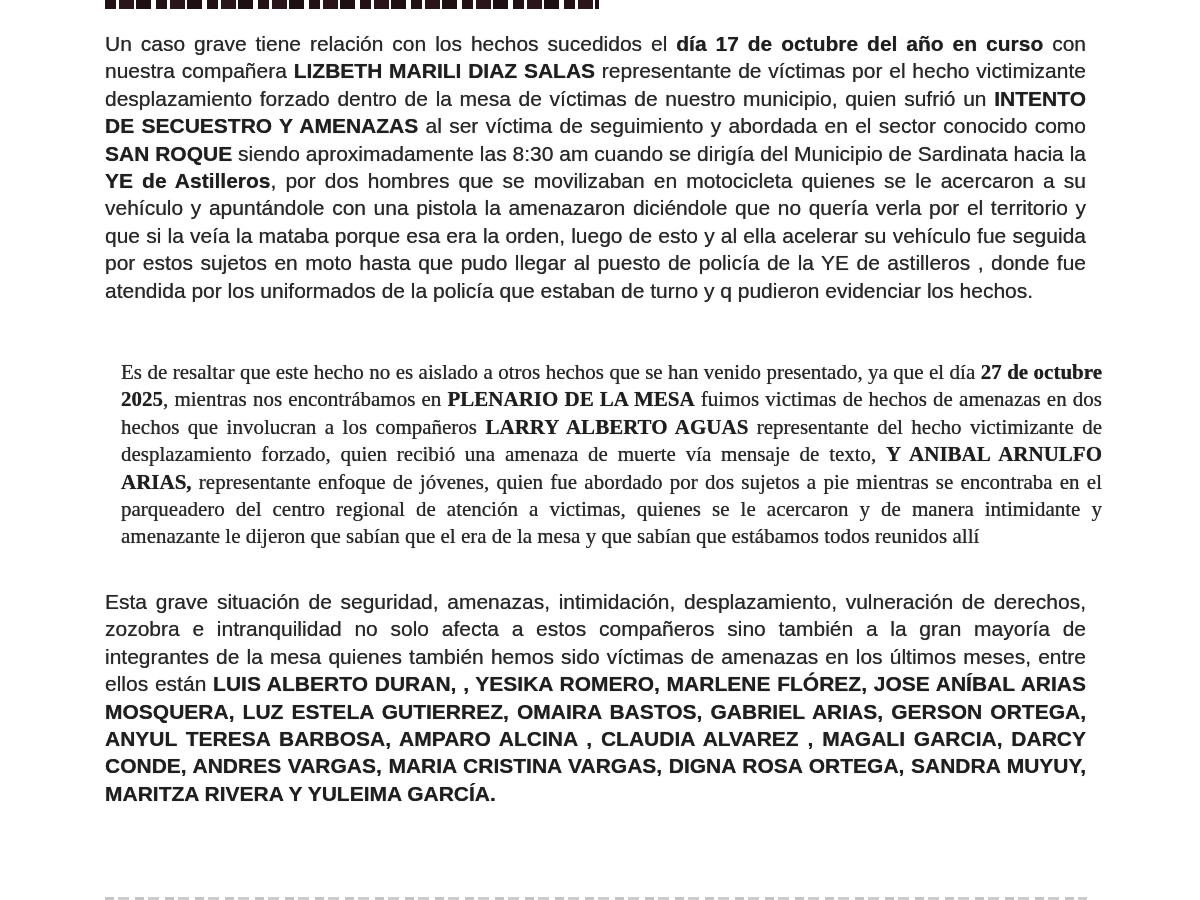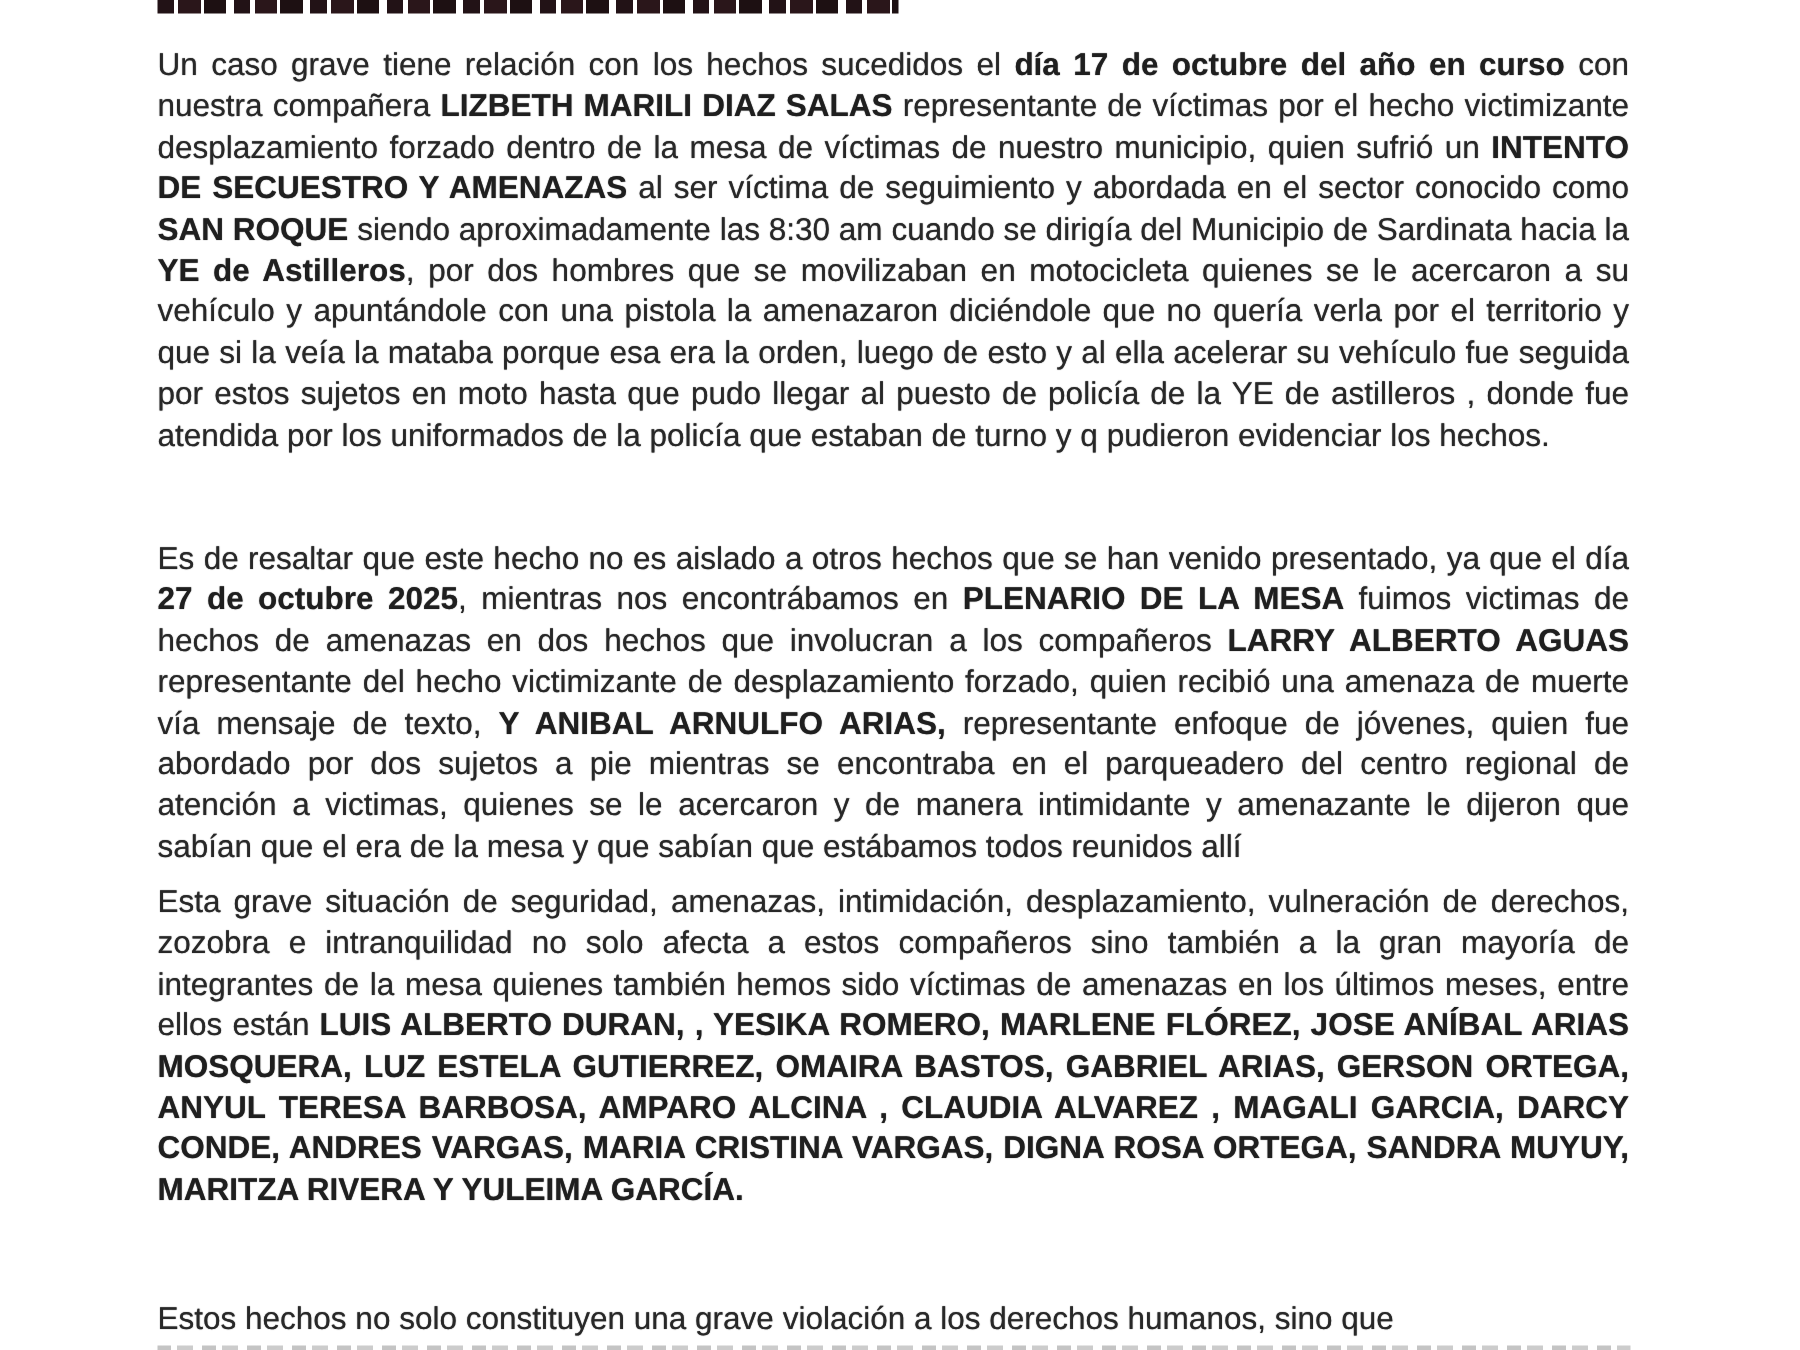--- a/index.html
+++ b/index.html
@@ -49,29 +49,28 @@
   }
   .content p {
     font-size: 21px;
     line-height: 27.4px;
     text-align: justify;
     color: #282828;
     text-shadow: 0 0 0.7px rgba(45,45,45,0.85);
   }
   .content p b { font-weight: 700; color: #1f1f1f; }
   #para-0 { position: absolute; top: 0;    left: 0; width: 981px; }
-  #para-1 { position: absolute; top: 329px; left: 0; width: 981px; }
+  #para-1 { position: absolute; top: 329px; left: 16px; width: 981px; font-family: Liberation Serif, serif; }
   #para-2 { position: absolute; top: 558px; left: 0; width: 981px; }
   #para-3 { position: absolute; top: 836px; left: 0; width: 981px; }
 </style>
 </head>
 <body>
 
 <div class="page">
   <div class="clipped-strip-top"></div>
   <div class="content" style="top:30px; height:870px;" id="document-body">
       <p id="para-0"><span>Un caso grave tiene relación con los hechos sucedidos el </span><b>día 17 de octubre del año en curso</b><span> con nuestra compañera </span><b>LIZBETH MARILI DIAZ SALAS</b><span>  representante de víctimas  por el hecho victimizante desplazamiento forzado dentro de la mesa de víctimas de nuestro municipio, quien sufrió un  </span><b>INTENTO DE SECUESTRO Y AMENAZAS</b><span>  al ser  víctima de seguimiento y  abordada en el sector conocido como </span><b>SAN ROQUE</b><span> siendo aproximadamente las 8:30 am cuando se dirigía del Municipio de Sardinata hacia la </span><b>YE de Astilleros</b><span>,   por dos hombres que se movilizaban  en motocicleta quienes  se le acercaron a su vehículo y apuntándole con una pistola la amenazaron  diciéndole que no quería verla por el territorio y que si la veía la mataba porque esa era la orden, luego de esto y al ella acelerar su vehículo fue seguida por estos sujetos en moto hasta que pudo llegar al puesto de policía de la YE de astilleros , donde fue atendida  por los uniformados de la policía que estaban de turno y q pudieron evidenciar los hechos.</span></p>
       <p id="para-1"><span>Es de resaltar que este hecho  no es aislado a otros hechos que se han venido presentado, ya que  el día </span><b>27 de octubre 2025</b><span>, mientras nos encontrábamos en </span><b>PLENARIO DE LA MESA</b><span> fuimos victimas de hechos de  amenazas en dos hechos que involucran a los  compañeros </span><b>LARRY ALBERTO AGUAS</b><span> representante del hecho victimizante de desplazamiento forzado, quien recibió una amenaza de muerte vía mensaje de texto,   </span><b>Y ANIBAL ARNULFO ARIAS,</b><span> representante enfoque de jóvenes, quien fue abordado por dos sujetos a pie mientras  se encontraba en el parqueadero del centro regional de atención a victimas, quienes se le acercaron y de manera intimidante y amenazante le dijeron que sabían que el era de la mesa y que sabían que estábamos todos reunidos allí</span></p>
       <p id="para-2"><span>Esta grave situación de seguridad, amenazas, intimidación, desplazamiento, vulneración de derechos, zozobra e intranquilidad   no solo afecta a estos compañeros  sino también a la gran mayoría de integrantes de la mesa  quienes también hemos  sido víctimas de amenazas en los últimos meses, entre ellos están  </span><b>LUIS ALBERTO DURAN, , YESIKA ROMERO, MARLENE FLÓREZ,  JOSE ANÍBAL ARIAS MOSQUERA,   LUZ ESTELA GUTIERREZ, OMAIRA BASTOS, GABRIEL ARIAS, GERSON ORTEGA, ANYUL TERESA BARBOSA, AMPARO ALCINA , CLAUDIA ALVAREZ , MAGALI GARCIA, DARCY CONDE, ANDRES VARGAS, MARIA CRISTINA VARGAS, DIGNA ROSA ORTEGA, SANDRA MUYUY, MARITZA RIVERA Y YULEIMA GARCÍA.</b></p>
-      <p id="para-3"><span>Estos hechos no solo constituyen una grave violación a los derechos humanos, sino que</span></p>
     </div>
   <div class="clipped-strip-bottom"></div>
 </div>
 
 </body></html>

